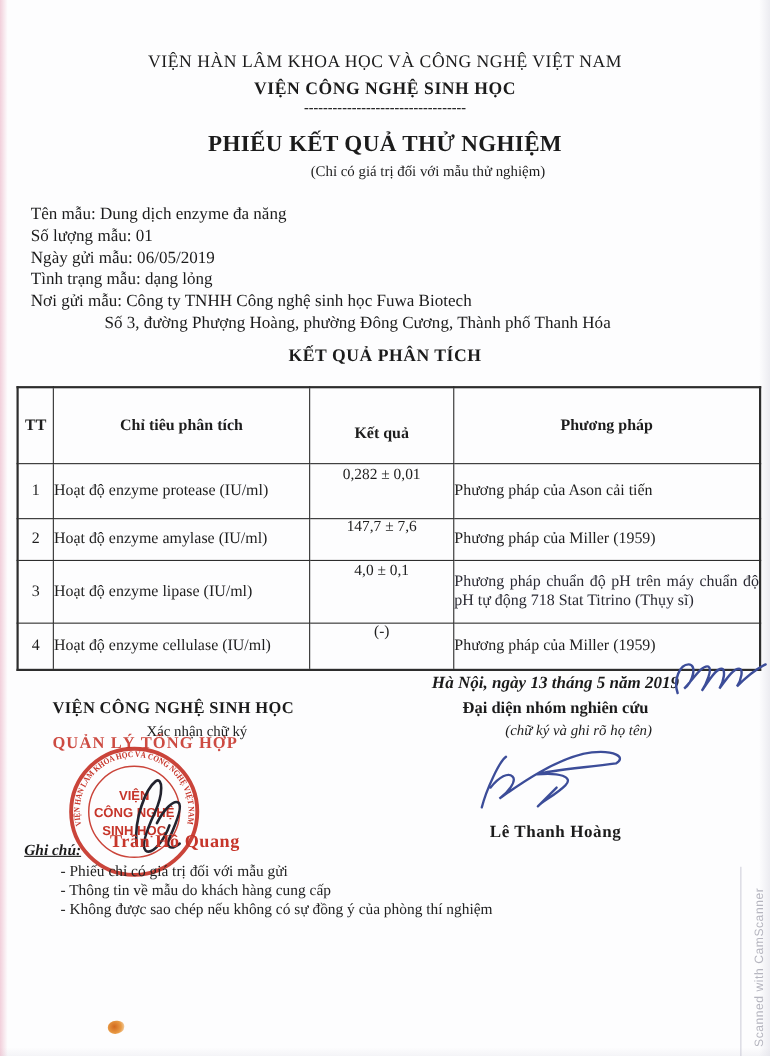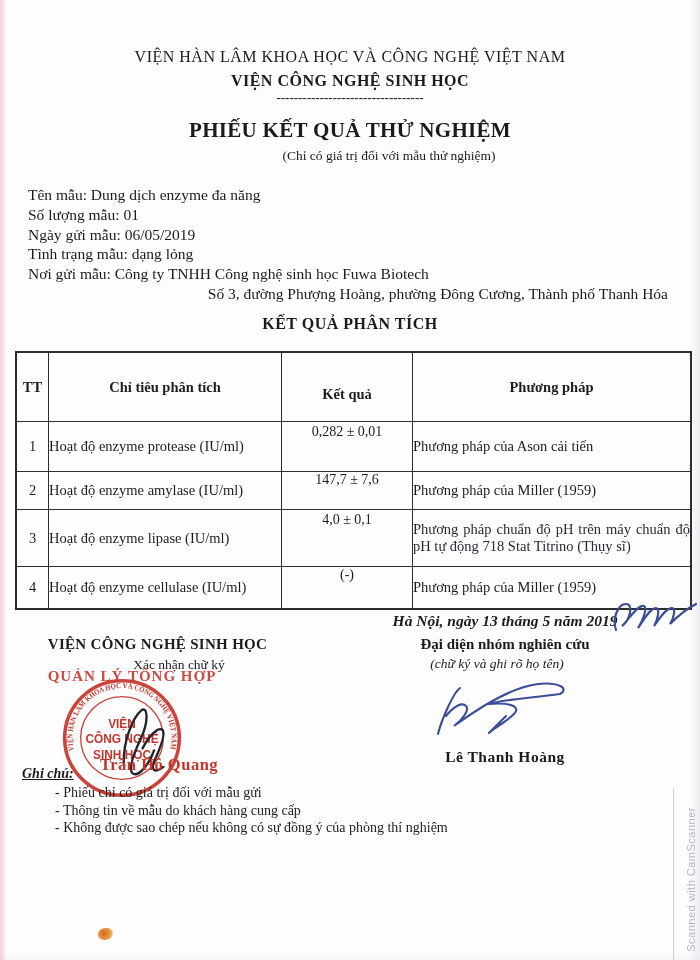--- a/index.html
+++ b/index.html
@@ -19,21 +19,21 @@
 
   
   .org1{top:48px;left:0;width:700px;font-size:16px;letter-spacing:0.5px;}
   .org2{top:72px;left:0;width:700px;font-size:16px;letter-spacing:0.5px;}
   .dashes{top:90px;left:0;width:700px;font-size:13px;font-weight:bold;letter-spacing:0px;color:#222;}
   .doc-title{top:118px;left:0;width:700px;font-size:21px;letter-spacing:0.3px;margin:0;}
   .doc-sub{top:148px;left:0;width:700px;font-size:13.5px;}
 
   
   .info{top:185px;left:28px;width:640px;font-size:15.5px;line-height:19.8px;}
-  .info .indent{padding-left:67px;text-align:right;}
+  .info .indent{padding-left:67px;}
 
   
   .sec-title{top:315px;left:0;width:700px;font-size:16px;letter-spacing:0.5px;}
 
   
   table.results{
     position:absolute;top:351px;left:15px;border-collapse:collapse;
     width:670px;table-layout:fixed;font-size:14.5px;color:#1d1d1d;
   }
   table.results th, table.results td{border:1.6px solid #2d2d2d;padding:0;}
@@ -58,21 +58,21 @@
   .org-left{top:636px;left:45px;width:225px;font-size:15px;letter-spacing:0.3px;text-align:center;}
   .red-line1{top:648px;left:40px;width:200px;text-align:center;font-size:15px;font-weight:bold;color:rgba(198,50,40,0.88);letter-spacing:1px;}
   .confirm{top:657px;left:60px;width:160px;text-align:center;font-size:13.5px;color:#222;}
   .red-line2{top:668px;left:17px;width:230px;text-align:center;font-size:15px;font-weight:bold;color:rgba(198,50,40,0.88);letter-spacing:1px;}
   .stamp{top:676px;left:60px;}
   .red-name{top:755px;left:100px;width:150px;font-size:16.5px;font-weight:bold;color:#c6352a;letter-spacing:0.5px;}
 
   
   .date-line{top:612px;left:360px;width:290px;text-align:center;font-size:15.5px;font-weight:bold;font-style:italic;}
   .role{top:636px;left:360px;width:290px;text-align:center;font-size:15px;font-weight:bold;}
-  .role-note{top:656px;left:352px;width:290px;text-align:center;font-size:13.5px;font-style:italic;}
+  .role-note{top:656px;left:381px;width:290px;text-align:center;font-size:13.5px;font-style:italic;}
   .sig-right{top:676px;left:410px;}
   .signer-right{top:748px;left:360px;width:290px;text-align:center;font-size:15.5px;font-weight:bold;letter-spacing:0.5px;}
   .corner-scribble{top:594px;left:608px;}
 
   
   .notes-label{top:766px;left:22px;font-size:14px;font-weight:bold;font-style:italic;text-decoration:underline;}
   .notes{top:784px;left:55px;width:480px;font-size:14px;line-height:17.6px;color:#222;}
 
   
   .stain{top:928px;left:98px;width:15px;height:12px;border-radius:50% 40% 55% 45%;

